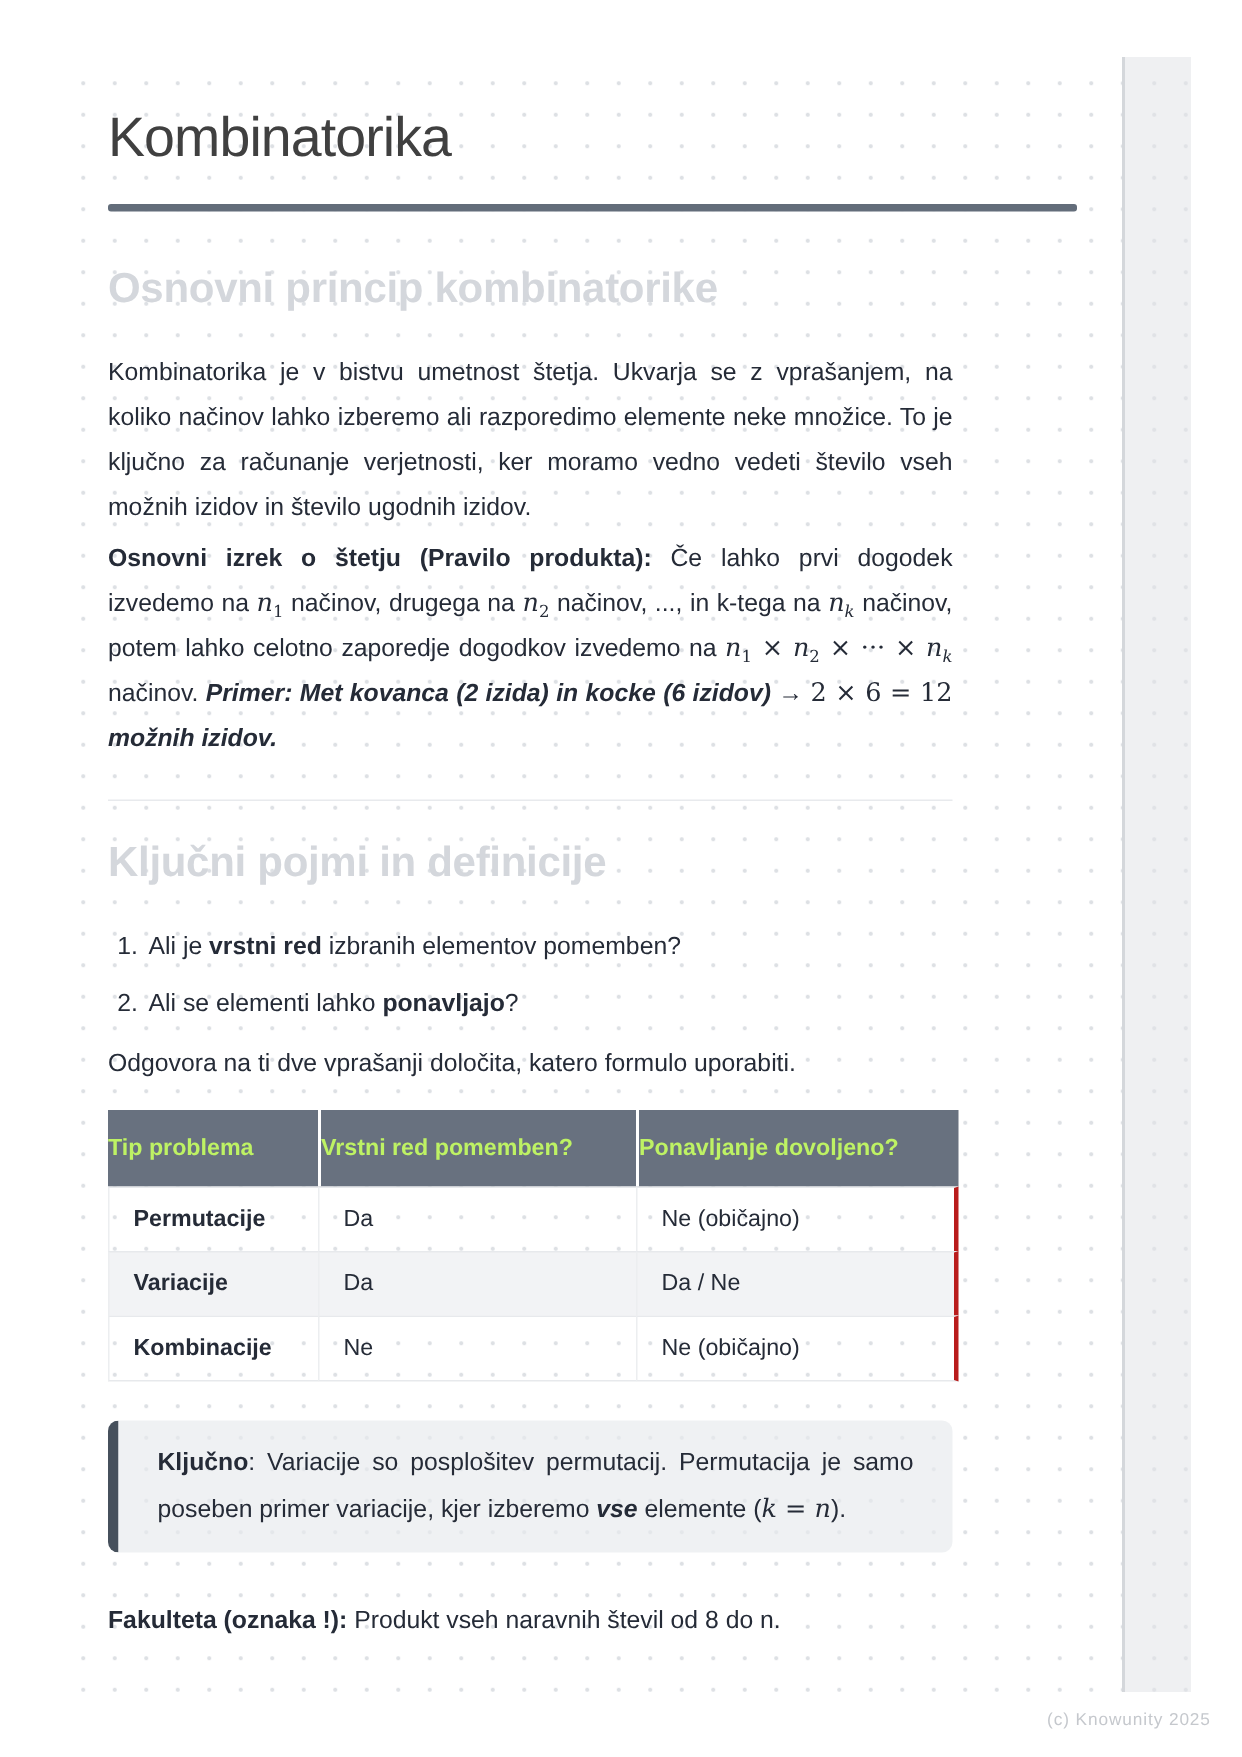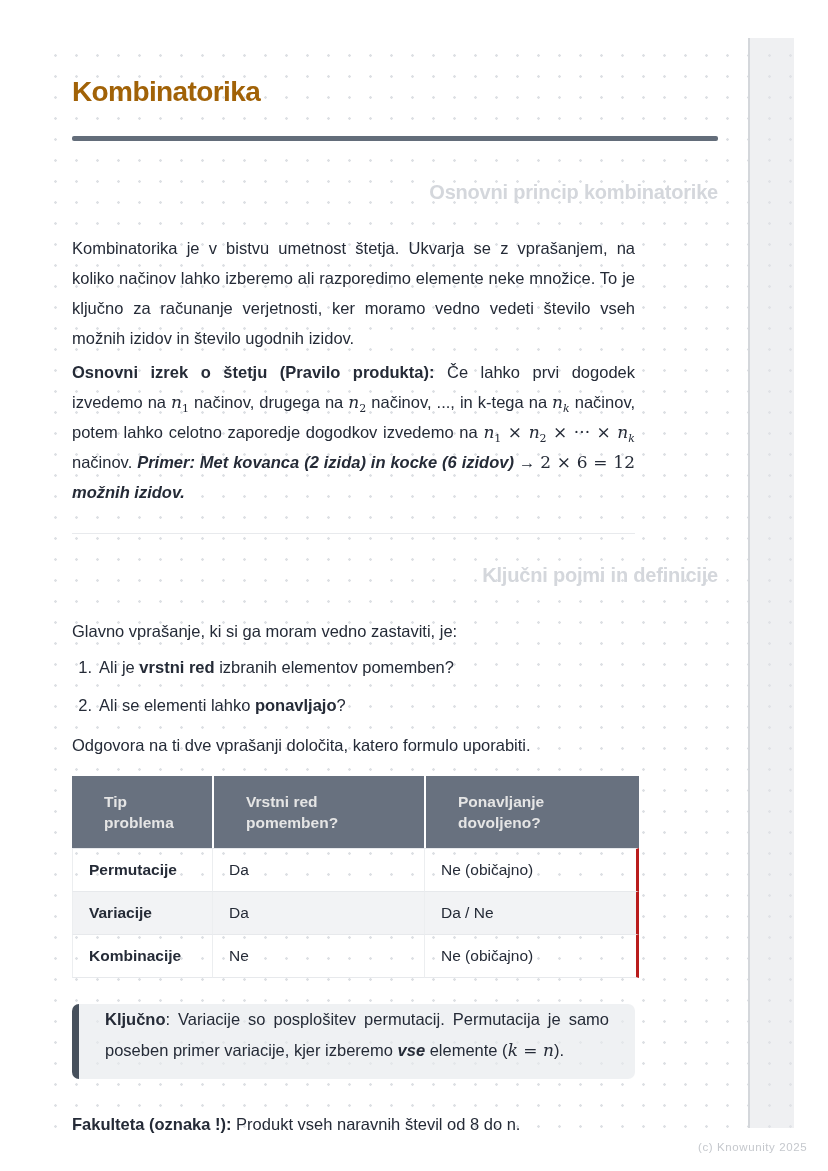--- a/index.html
+++ b/index.html
@@ -15,28 +15,28 @@
   }
   .edge-stripe {
     position:absolute; left:748px; top:38px; width:44px; height:1090px;
     background:rgba(226,228,232,0.55);
     border-left:2px solid #d4d7db;
   }
   .content { position:absolute; left:72px; top:64px; width:646px; }
   .col { width:563px; }
 
   h1.title {
-    margin:6px 0 22px 0; font-size:28px; line-height:44px; font-weight:700;
-    letter-spacing:-0.6px; color:#a16207;
+    margin:6px 0 22px 0; font-size:37px; line-height:44px; font-weight:400;
+    letter-spacing:-0.6px; color:#404040;
   }
   .rule { width:646px; height:5px; background:#636d7a; border-radius:2px; margin:0 0 36px 0; }
 
   h2.sec {
-    margin:0 0 26px 0; font-size:20px; line-height:30px; font-weight:700;
-    color:#d4d7dc; letter-spacing:-0.2px;text-align:right;
+    margin:0 0 26px 0; font-size:28px; line-height:30px; font-weight:700;
+    color:#d4d7dc; letter-spacing:-0.2px;
   }
   p.body {
     margin:0 0 4px 0; font-size:16.5px; line-height:30px; text-align:justify;
   }
   b { font-weight:700; }
   .it { font-style:italic;font-weight:bold; }
 
   .math { font-family:"DejaVu Serif", serif; font-size:17px; }
   .mi { font-style:italic; }
   .math sub { font-size:11px; font-style:normal; line-height:0; }
@@ -46,39 +46,39 @@
 
   .qlist { margin:6px 0 10px 0; }
   .qitem { display:flex; font-size:16.5px; line-height:30px; margin-bottom:8px; }
   .qnum { width:20px; text-align:right; margin-right:7px; flex:0 0 auto; }
 
   table.decision {
     margin-top:16px; width:567px; border-collapse:separate; border-spacing:0;
     table-layout:fixed; font-size:15.5px;
   }
   table.decision th {
-    background:#68717f; color:#e5e5e5; font-weight:700; text-align:left;
-    padding:15px 32px; line-height:21px;
+    background:#68717f; color:#bef264; font-weight:700; text-align:left;
+    padding:15px 0; line-height:21px;
   }
   table.decision th + th { border-left:2px solid #ffffff; }
   table.decision td {
     padding:12px 16px; line-height:18px; border-top:1px solid #e7e9ec;
     background:transparent;
   }
   table.decision td + td { border-left:1px solid #eceef0; }
   table.decision tr:last-child td { border-bottom:1px solid #e7e9ec; }
   table.decision td:first-child { border-left:1px solid #eceef0; font-weight:700; }
   table.decision td:last-child { border-right:3px solid #b91c1c; }
   table.decision tr.alt td { background:#f2f3f5; }
 
   .callout {
     margin-top:26px; width:563px; box-sizing:border-box;
     background:rgba(232,234,238,0.68);
     border-left:7px solid #46505c; border-radius:7px;
-    padding:0 26px 13px 26px;
+    padding:13px 26px 13px 26px;
     font-size:16.5px; line-height:31px; text-align:justify;
   }
   p.last { margin-top:30px; margin-bottom:0; }
 
   .footer-credit {
     position:absolute; left:698px; top:1097px; font-size:11.5px;
     color:#c5c8cd; letter-spacing:0.6px; white-space:nowrap;margin-top:44px;
   }
 </style>
 </head>
@@ -96,21 +96,20 @@
     <h2 class="sec">Osnovni princip kombinatorike</h2>
 
     <p class="body col"><span>Kombinatorika je v bistvu umetnost štetja. Ukvarja se z vprašanjem, na koliko načinov lahko izberemo ali razporedimo elemente neke množice. To je ključno za računanje verjetnosti, ker moramo vedno vedeti število vseh možnih izidov in število ugodnih izidov.</span></p>
 
     <p class="body col"><b>Osnovni izrek o štetju (Pravilo produkta):</b><span> Če lahko prvi dogodek izvedemo na </span><span class="math"><span class="mi">n</span><sub>1</sub></span><span> načinov, drugega na </span><span class="math"><span class="mi">n</span><sub>2</sub></span><span> načinov, ..., in k-tega na </span><span class="math"><span class="mi">n</span><sub class="mki">k</sub></span><span> načinov, potem lahko celotno zaporedje dogodkov izvedemo na </span><span class="math"><span class="mi">n</span><sub>1</sub><span> × </span><span class="mi">n</span><sub>2</sub><span> × ··· × </span><span class="mi">n</span><sub class="mki">k</sub></span><span> načinov. </span><span class="it">Primer: Met kovanca (2 izida) in kocke (6 izidov) → </span><span class="math">2 × 6 = 12</span><span class="it"> možnih izidov.</span></p>
 
     <hr class="divider" style="margin-top:26px;">
 
     <h2 class="sec">Ključni pojmi in definicije</h2>
 
-    <p class="body col"><span>Glavno vprašanje, ki si ga moram vedno zastaviti, je:</span></p>
 
     <div class="qlist col">
       <div class="qitem">
           <span class="qnum">1.</span>
           <span><span>Ali je </span><b>vrstni red</b><span> izbranih elementov pomemben?</span></span>
         </div>
       <div class="qitem">
           <span class="qnum">2.</span>
           <span><span>Ali se elementi lahko </span><b>ponavljajo</b><span>?</span></span>
         </div>

